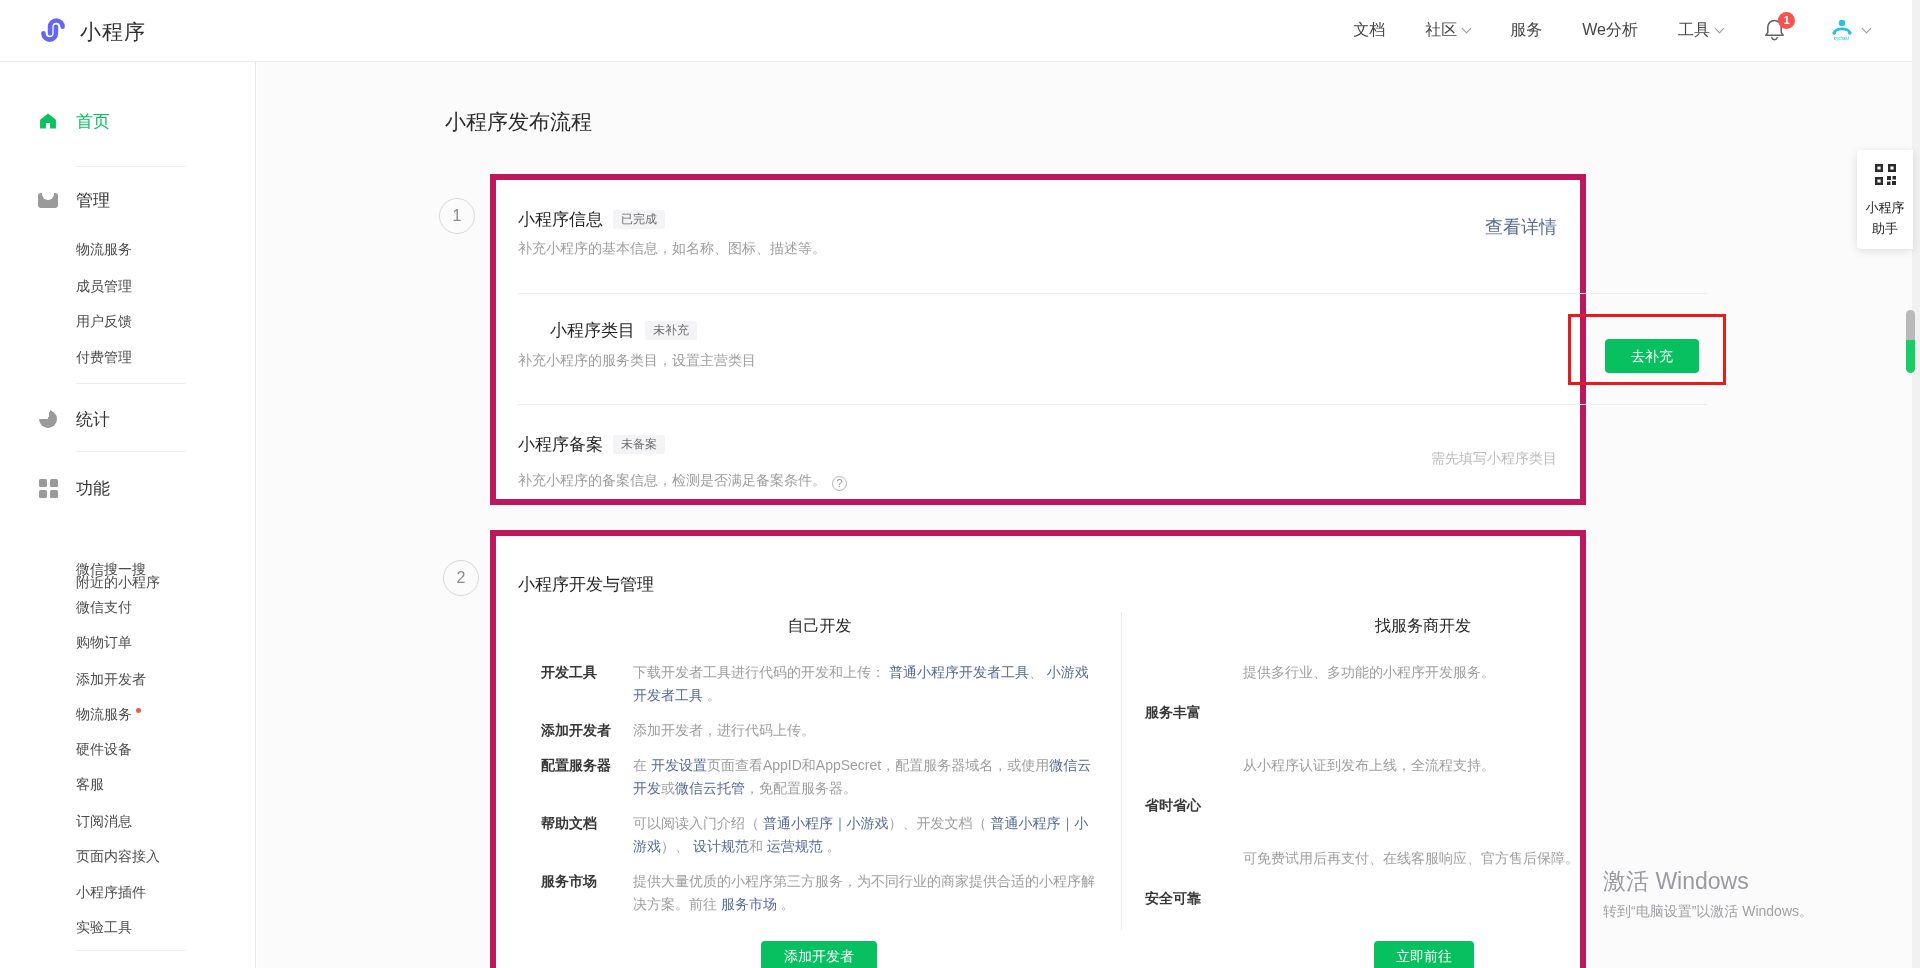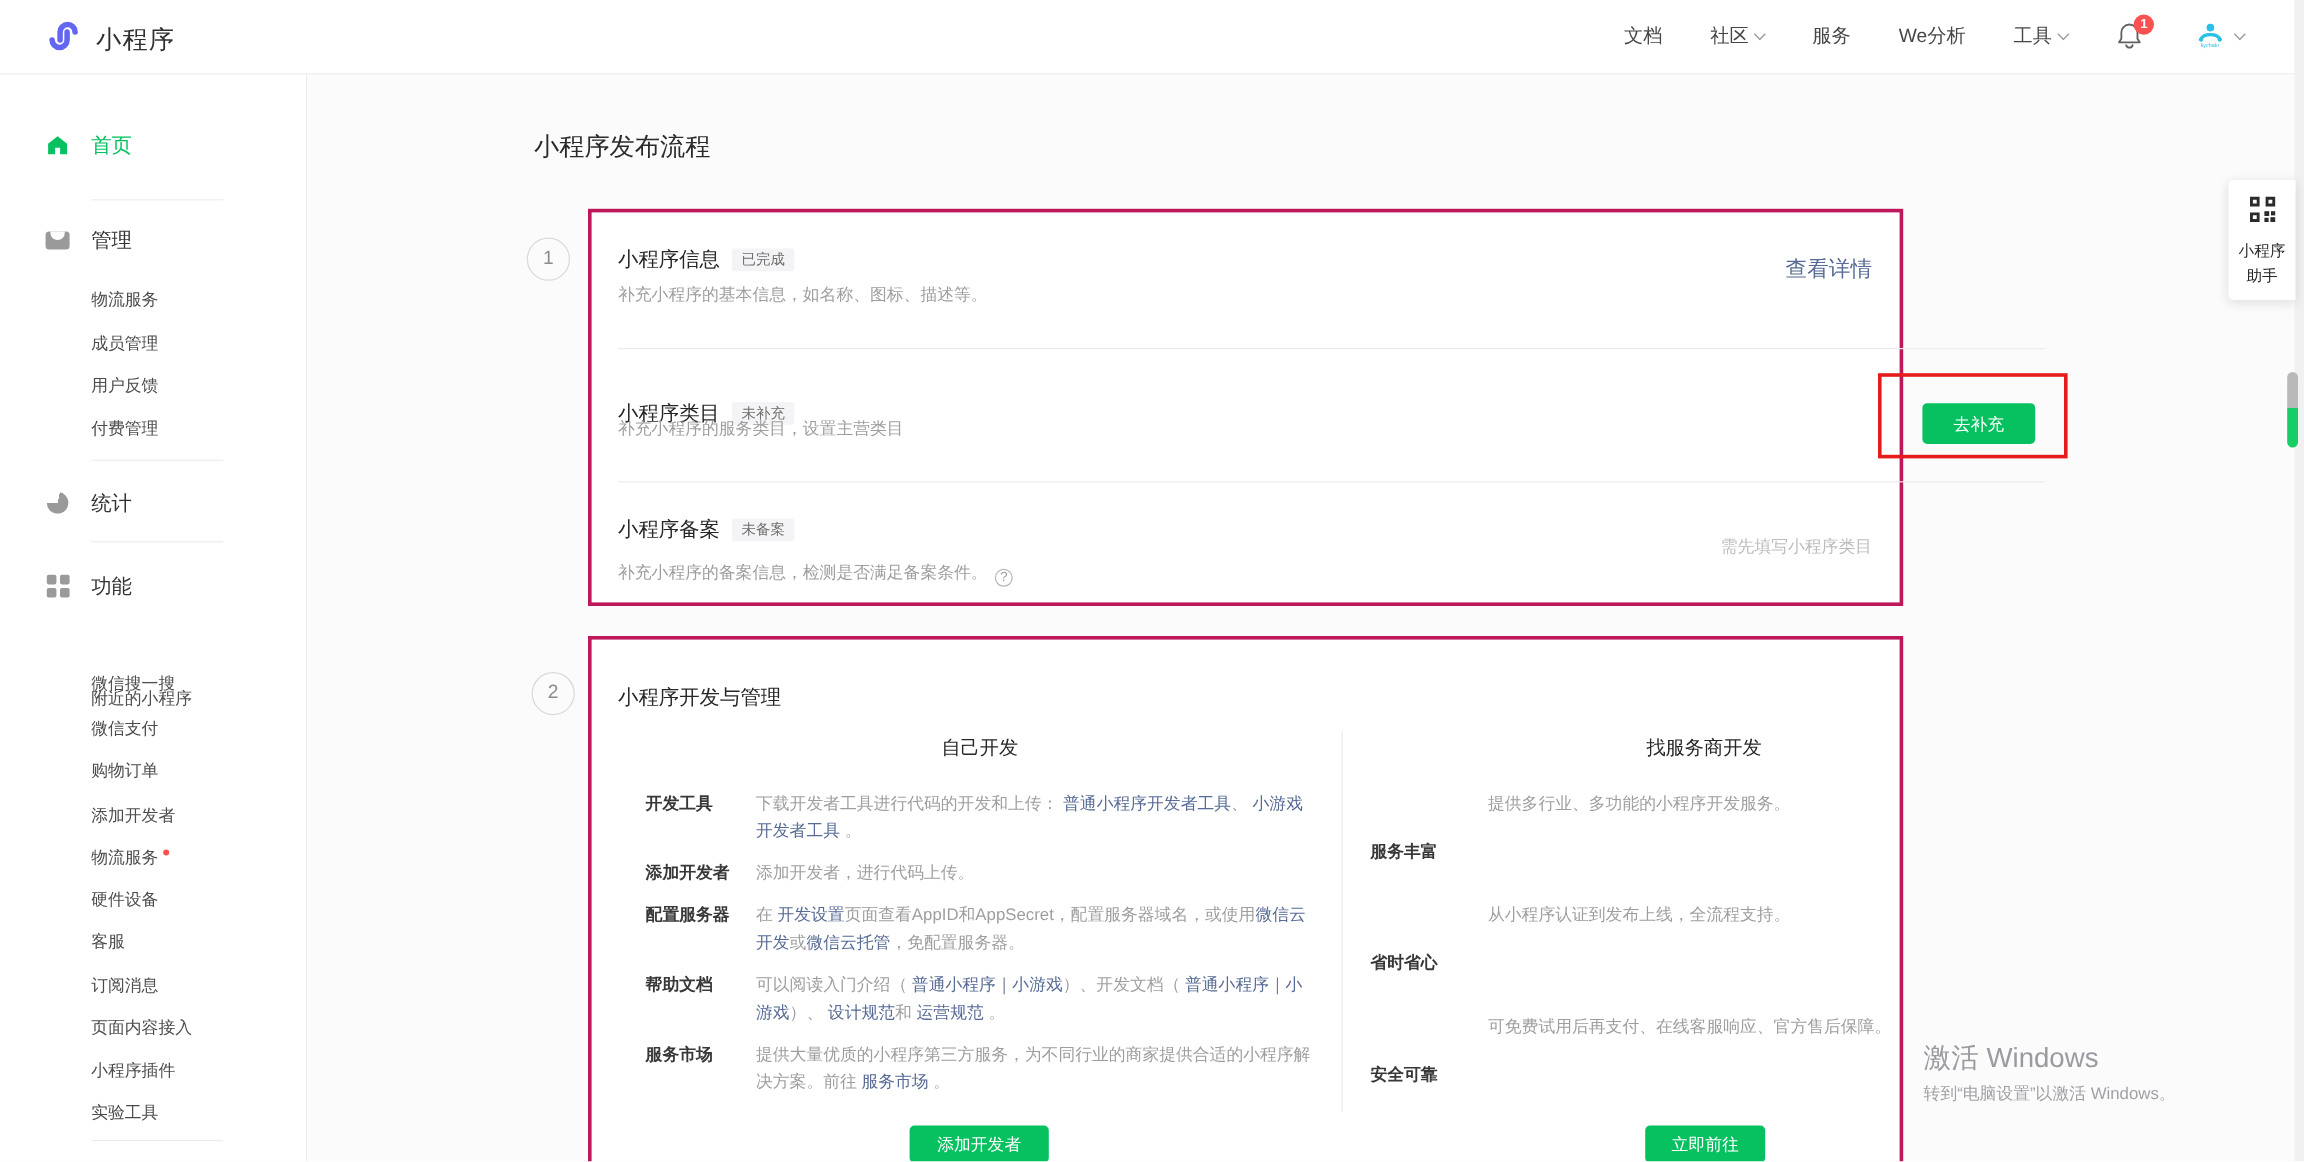--- a/index.html
+++ b/index.html
@@ -29,21 +29,21 @@
   .icon-manage { width:20px; height:15px; background:#9a9a9a; border-radius:3px; position:relative; }
   .icon-manage::after { content:''; position:absolute; top:0; left:4px; right:4px; height:7px; background:#fff; border-radius:0 0 6px 6px; }
   .icon-stats { width:18px; height:18px; border-radius:50%; background:conic-gradient(#fff 0deg 12deg, #9a9a9a 12deg 268deg, #fff 268deg 360deg); }
   .icon-grid { width:19px; height:19px; display:grid; grid-template-columns:8px 8px; grid-template-rows:8px 8px; gap:3px; }
   .icon-grid i { background:#9a9a9a; border-radius:1.5px; }
   .red-dot { width:5px; height:5px; background:#fa5151; border-radius:50%; display:inline-block; margin:-10px 0 0 4px; vertical-align:top; }
 
   
   .main { position:absolute; left:257px; top:63px; right:0; bottom:0; background:#fbfbfc; }
   .page-title { position:absolute; left:188px; top:45px; font-size:21px; font-weight:500; color:#2b2b2b; }
-  .card { position:absolute; left:233px; width:1096px; background:#fff; border:3px solid #be185d; }
+  .card { position:absolute; left:233px; width:1096px; background:#fff; border:6px solid #be185d; }
   .card1 { top:111px; height:331px; }
   .card2 { top:467px; height:560px; }
   .step-circle { position:absolute; width:36px; height:36px; border:1px solid #d9d9d9; border-radius:50%; color:#8c8c8c; font-size:16px; display:flex; align-items:center; justify-content:center; background:#fbfbfc; }
   .step1 { left:182px; top:135px; }
   .step2 { left:186px; top:497px; }
 
   .row-title { position:absolute; left:22px; display:flex; align-items:center; gap:10px; font-size:17px; font-weight:500; color:#262626; }
   .badge { font-size:12px; font-weight:400; color:#6e6e6e; background:#f4f4f6; padding:3px 8px; border-radius:2px; line-height:13px; }
   .row-desc { position:absolute; left:22px; font-size:14px; color:#9e9e9e; }
   .hdiv { position:absolute; left:22px; width:1189px; border-top:1px solid #ececec; }
@@ -238,21 +238,21 @@
     <div class="step-circle step1">1</div>
     <div class="card card1">
       <div class="row-title" style="top:28px;">
         <span>小程序信息</span>
         <span class="badge">已完成</span>
       </div>
       <div class="row-desc" style="top:60px;">补充小程序的基本信息，如名称、图标、描述等。</div>
       <span class="link row-link">查看详情</span>
       <div class="hdiv" style="top:113px;"></div>
 
-      <div class="row-title" style="top:156px;">
+      <div class="row-title" style="top:139px;margin-left:32px;">
         <span>小程序类目</span>
         <span class="badge">未补充</span>
       </div>
       <div class="row-desc" style="top:172px;">补充小程序的服务类目，设置主营类目</div>
       <button class="btn btn-fill">去补充</button>
       <div class="red-box"></div>
       <div class="hdiv" style="top:224px;"></div>
 
       <div class="row-title" style="top:253px;">
         <span>小程序备案</span>

